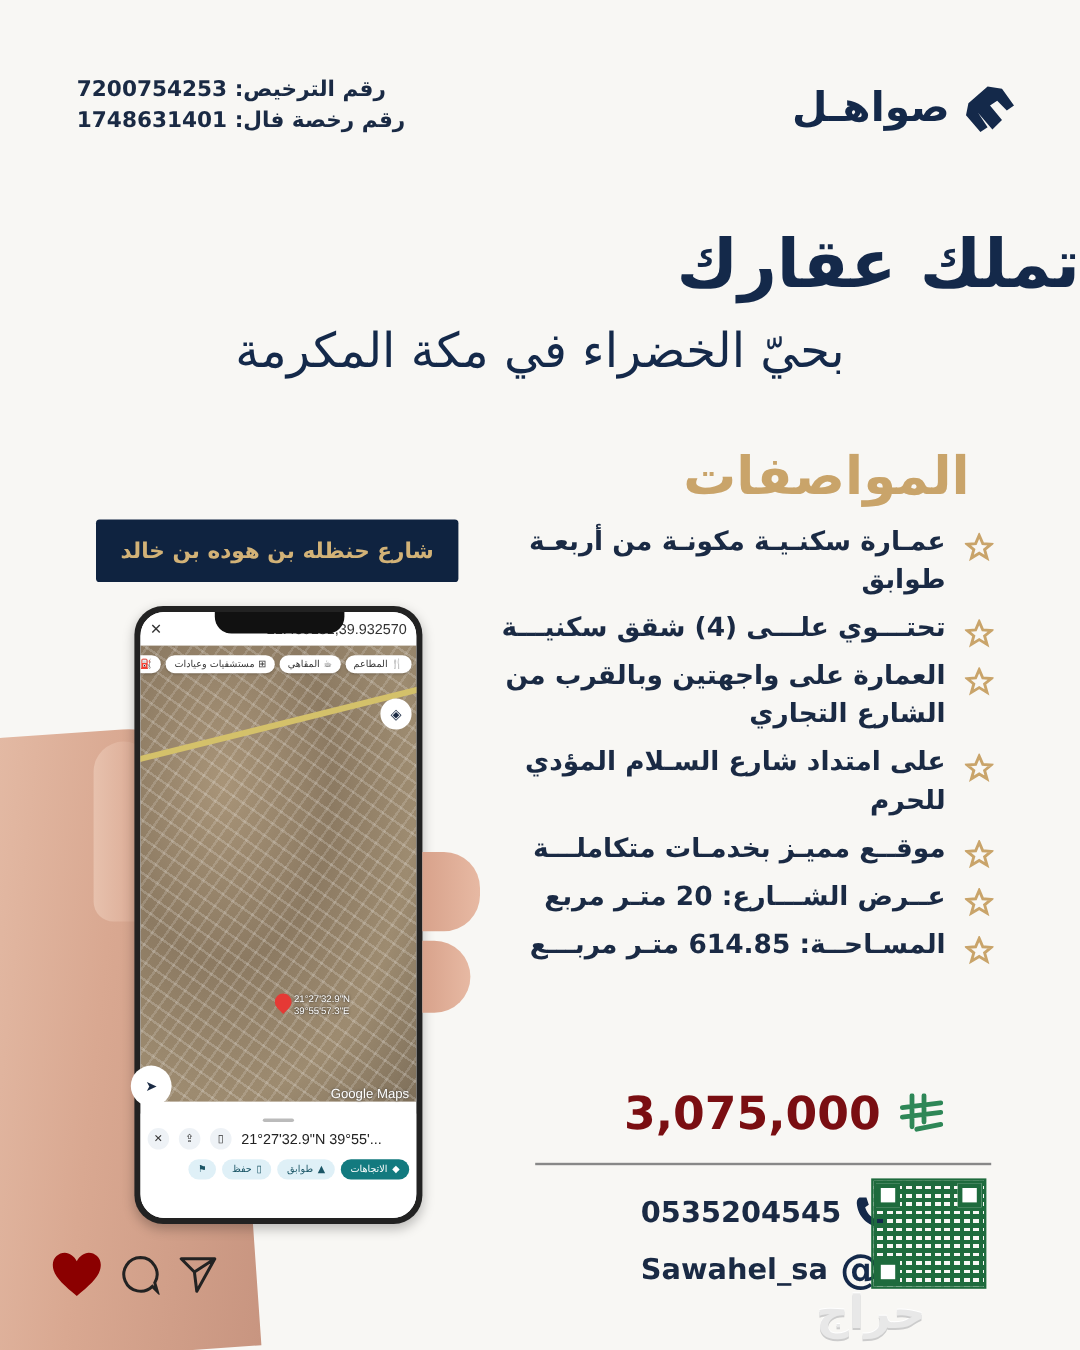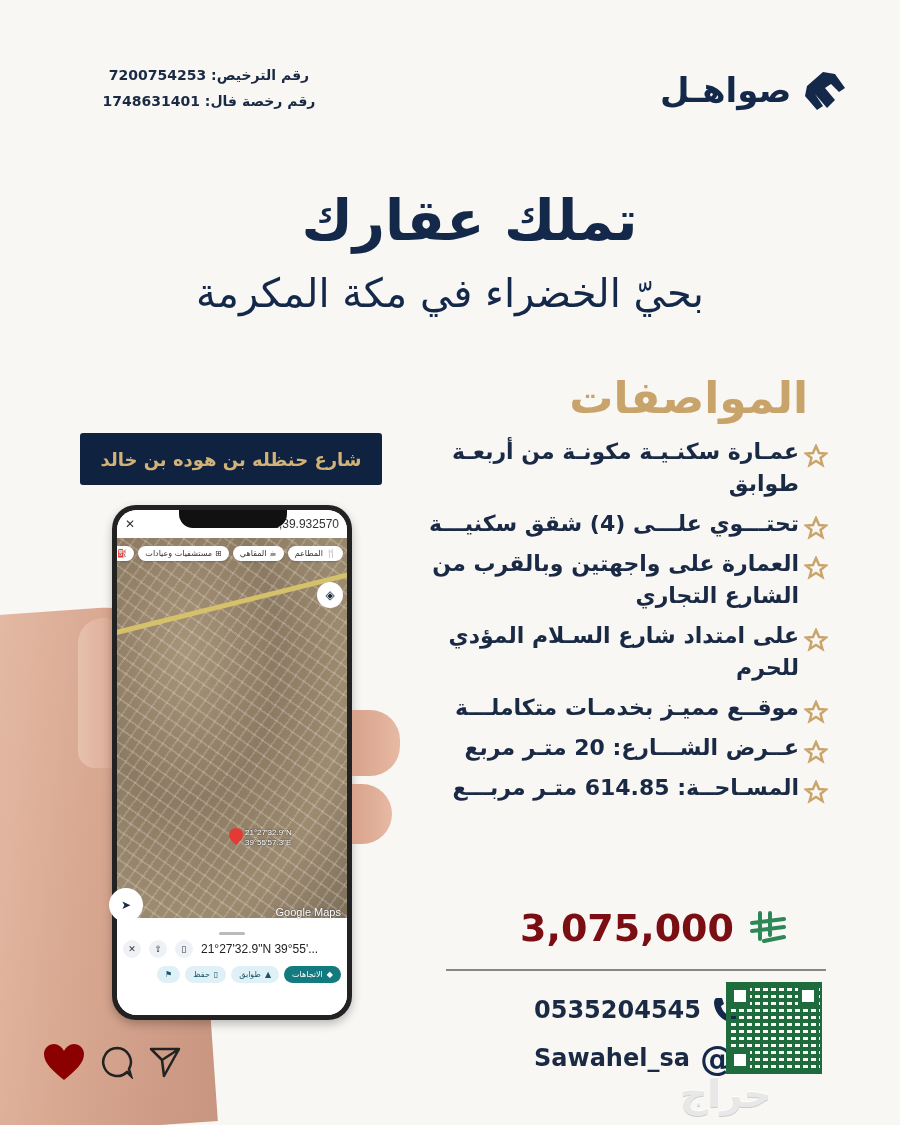--- a/index.html
+++ b/index.html
@@ -5,43 +5,43 @@
   * { box-sizing: border-box; margin: 0; padding: 0; }
   html, body { width: 900px; height: 1125px; overflow: hidden; }
   body {
     background: #f8f7f4;
     font-family: "DejaVu Sans", sans-serif;
     color: #1a2a44;
     position: relative;
   }
   .license {
     position: absolute; top: 62px; left: 64px; width: 290px;
-    direction: rtl; text-align: center; font-weight: bold; font-size: 14px; line-height: 26px; color: #1a2a44;
+    direction: rtl; text-align: left; font-weight: bold; font-size: 18px; line-height: 26px; color: #1a2a44;
   }
   .license .row { display: block; white-space: nowrap; }
   .logo {
     position: absolute; top: 66px; left: 660px; display: flex; align-items: center; gap: 10px;
   }
   .logo-text { font-size: 34px; font-weight: bold; color: #14294a; direction: rtl; letter-spacing: 1px; }
   .logo-mark { width: 48px; height: 48px; }
   .title {
-    position: absolute; top: 188px; left: 0; width: 900px; text-align: center;
+    position: absolute; top: 188px; left: 0; width: 900px; text-align: right;
     font-size: 56px; font-weight: bold; color: #14294a; direction: rtl; padding-left: 39px;
   }
   .subtitle {
     position: absolute; top: 270px; left: 0; width: 900px; text-align: center;
     font-size: 40px; color: #14294a; direction: rtl;
   }
   .specs-title {
     position: absolute; top: 372px; right: 92px; font-size: 44px; font-weight: bold;
     color: #c9a46a; direction: rtl;
   }
   .specs { position: absolute; top: 436px; right: 72px; width: 420px; direction: rtl; }
   .spec {
-    display: flex; align-items: flex-start; gap: 5px; font-size: 22px; font-weight: bold;
+    display: flex; align-items: flex-start; gap: 16px; font-size: 22px; font-weight: bold;
     line-height: 32px; color: #1a2a44; margin-bottom: 8px;
   }
   .spec .star { flex: 0 0 24px; width: 24px; height: 24px; margin-top: 8px; }
   .spec.gap-lg { }
   .street-badge {
     position: absolute; top: 433px; left: 80px; width: 302px; height: 52px;
     background: #0f2340; border-radius: 3px; color: #d2b277; font-weight: bold; font-size: 18px;
     display: flex; align-items: center; justify-content: center; direction: rtl;
   }
   

